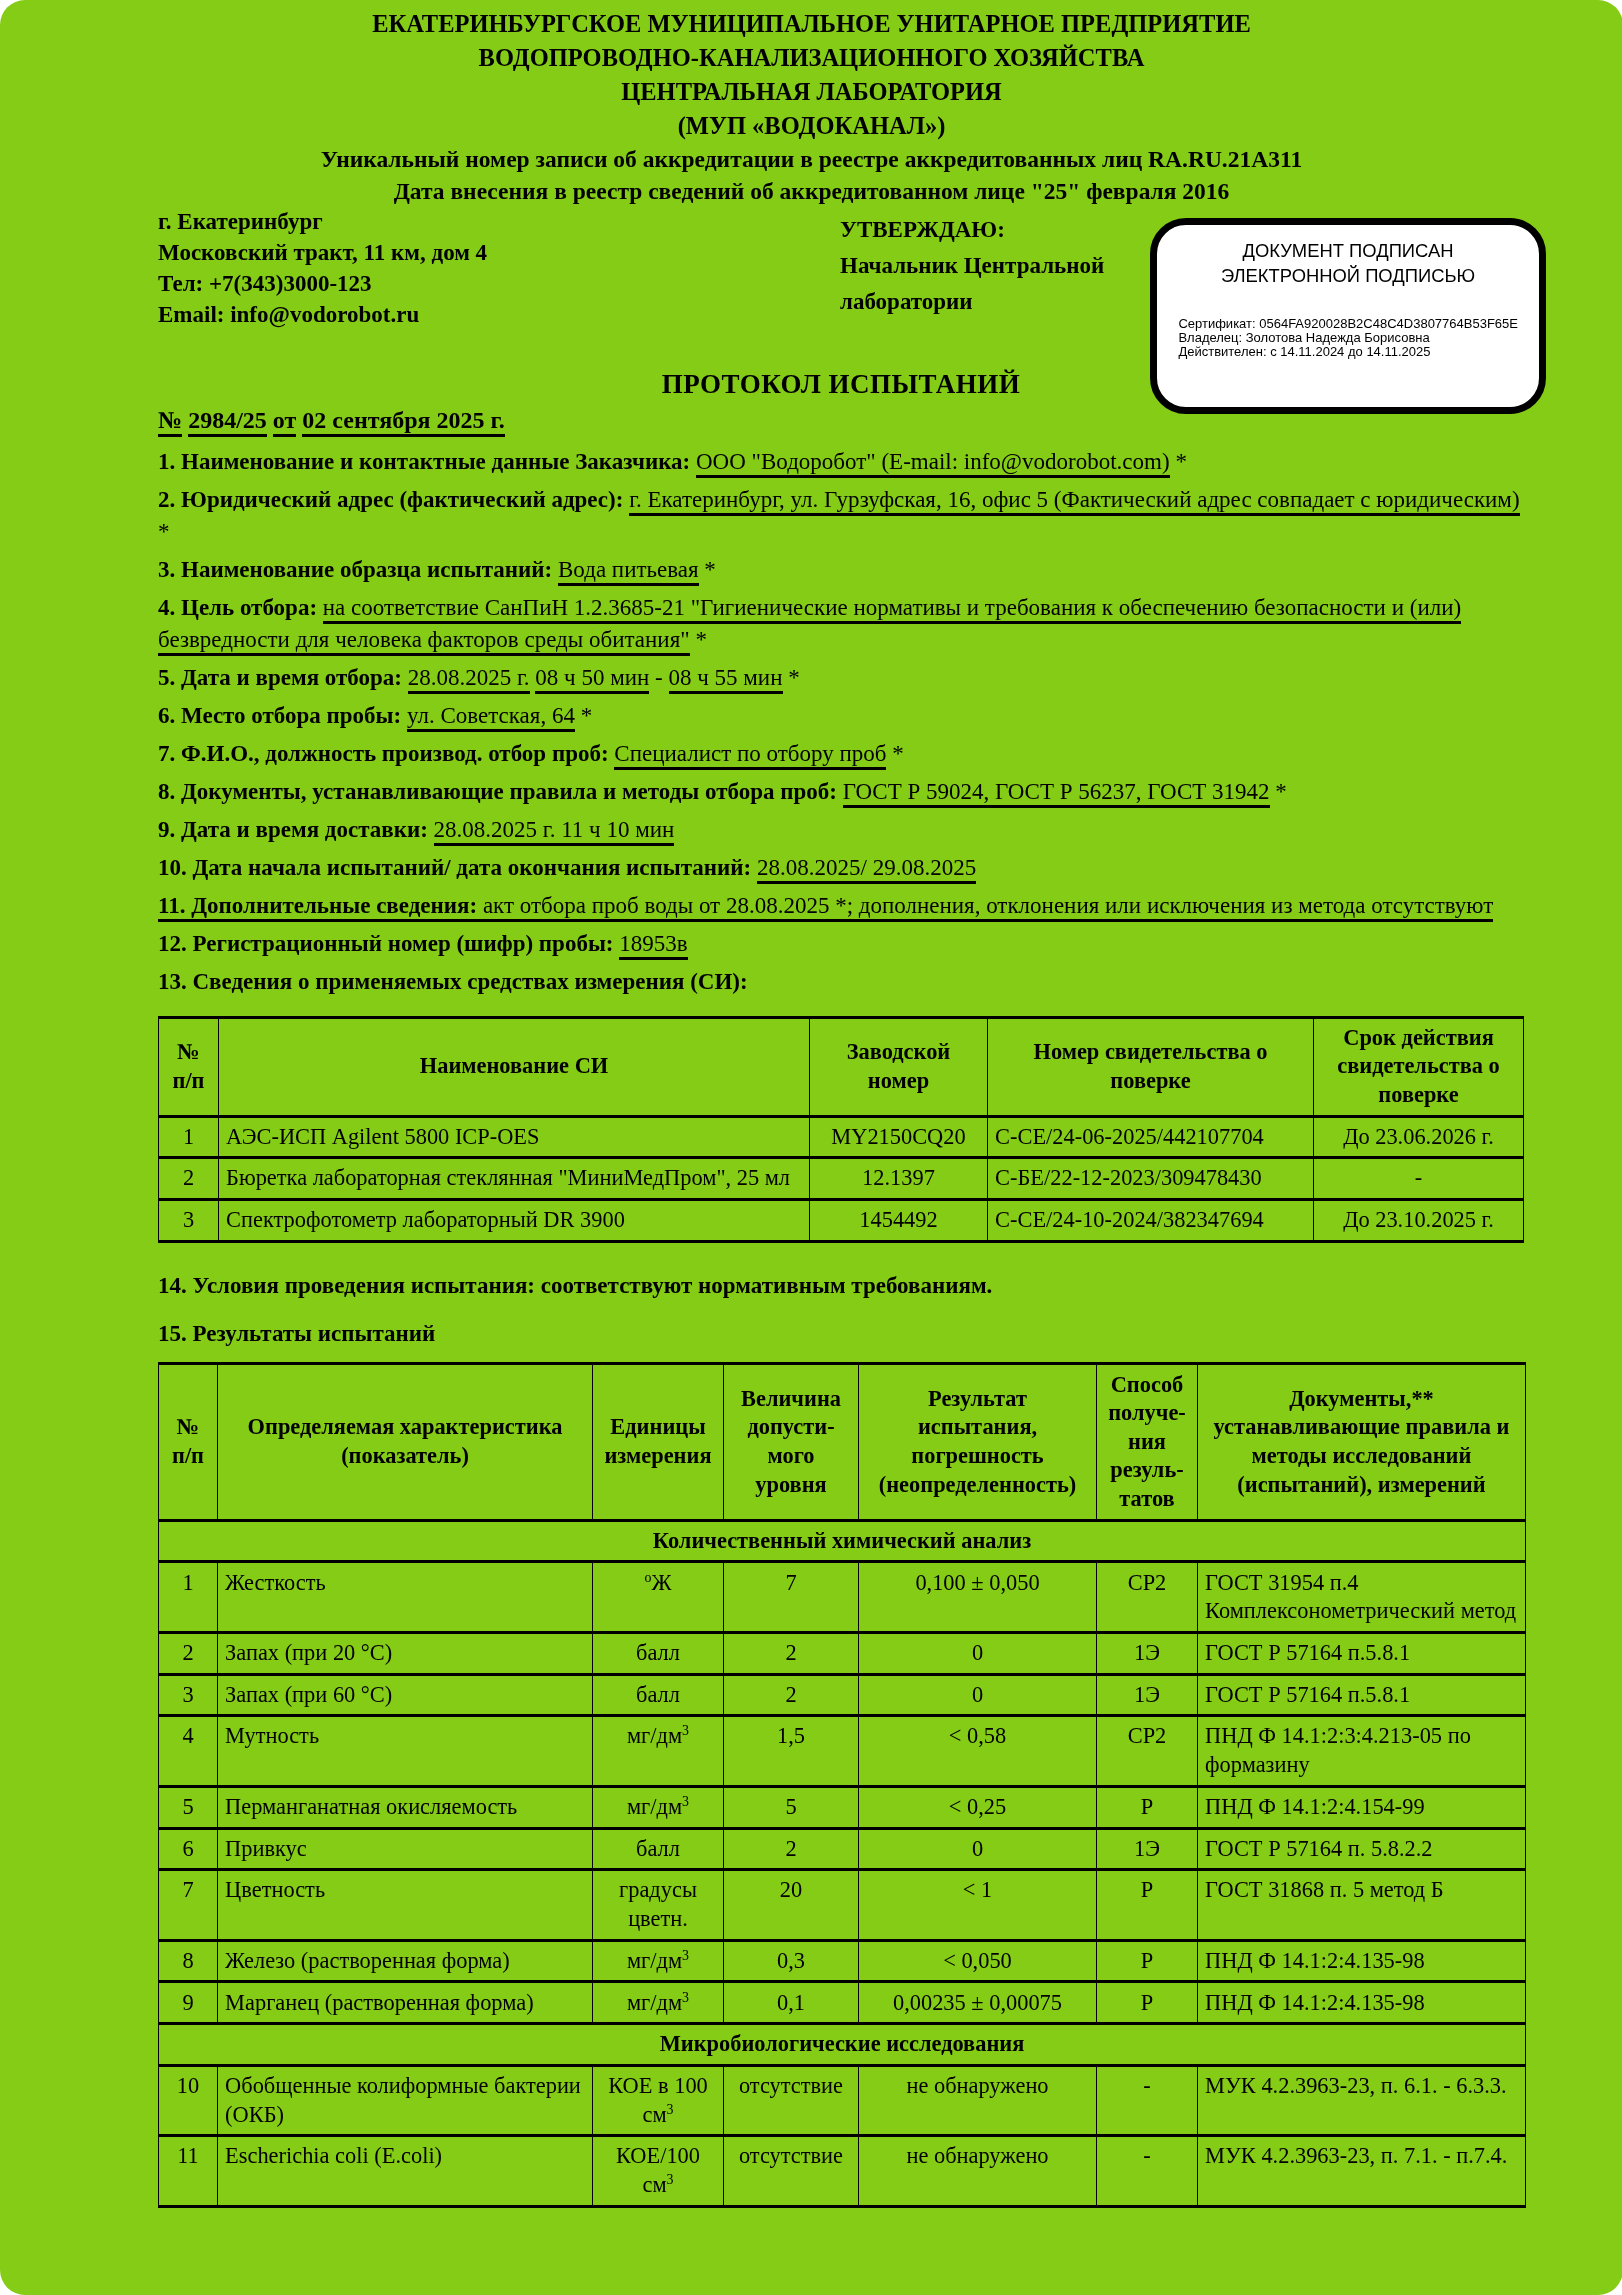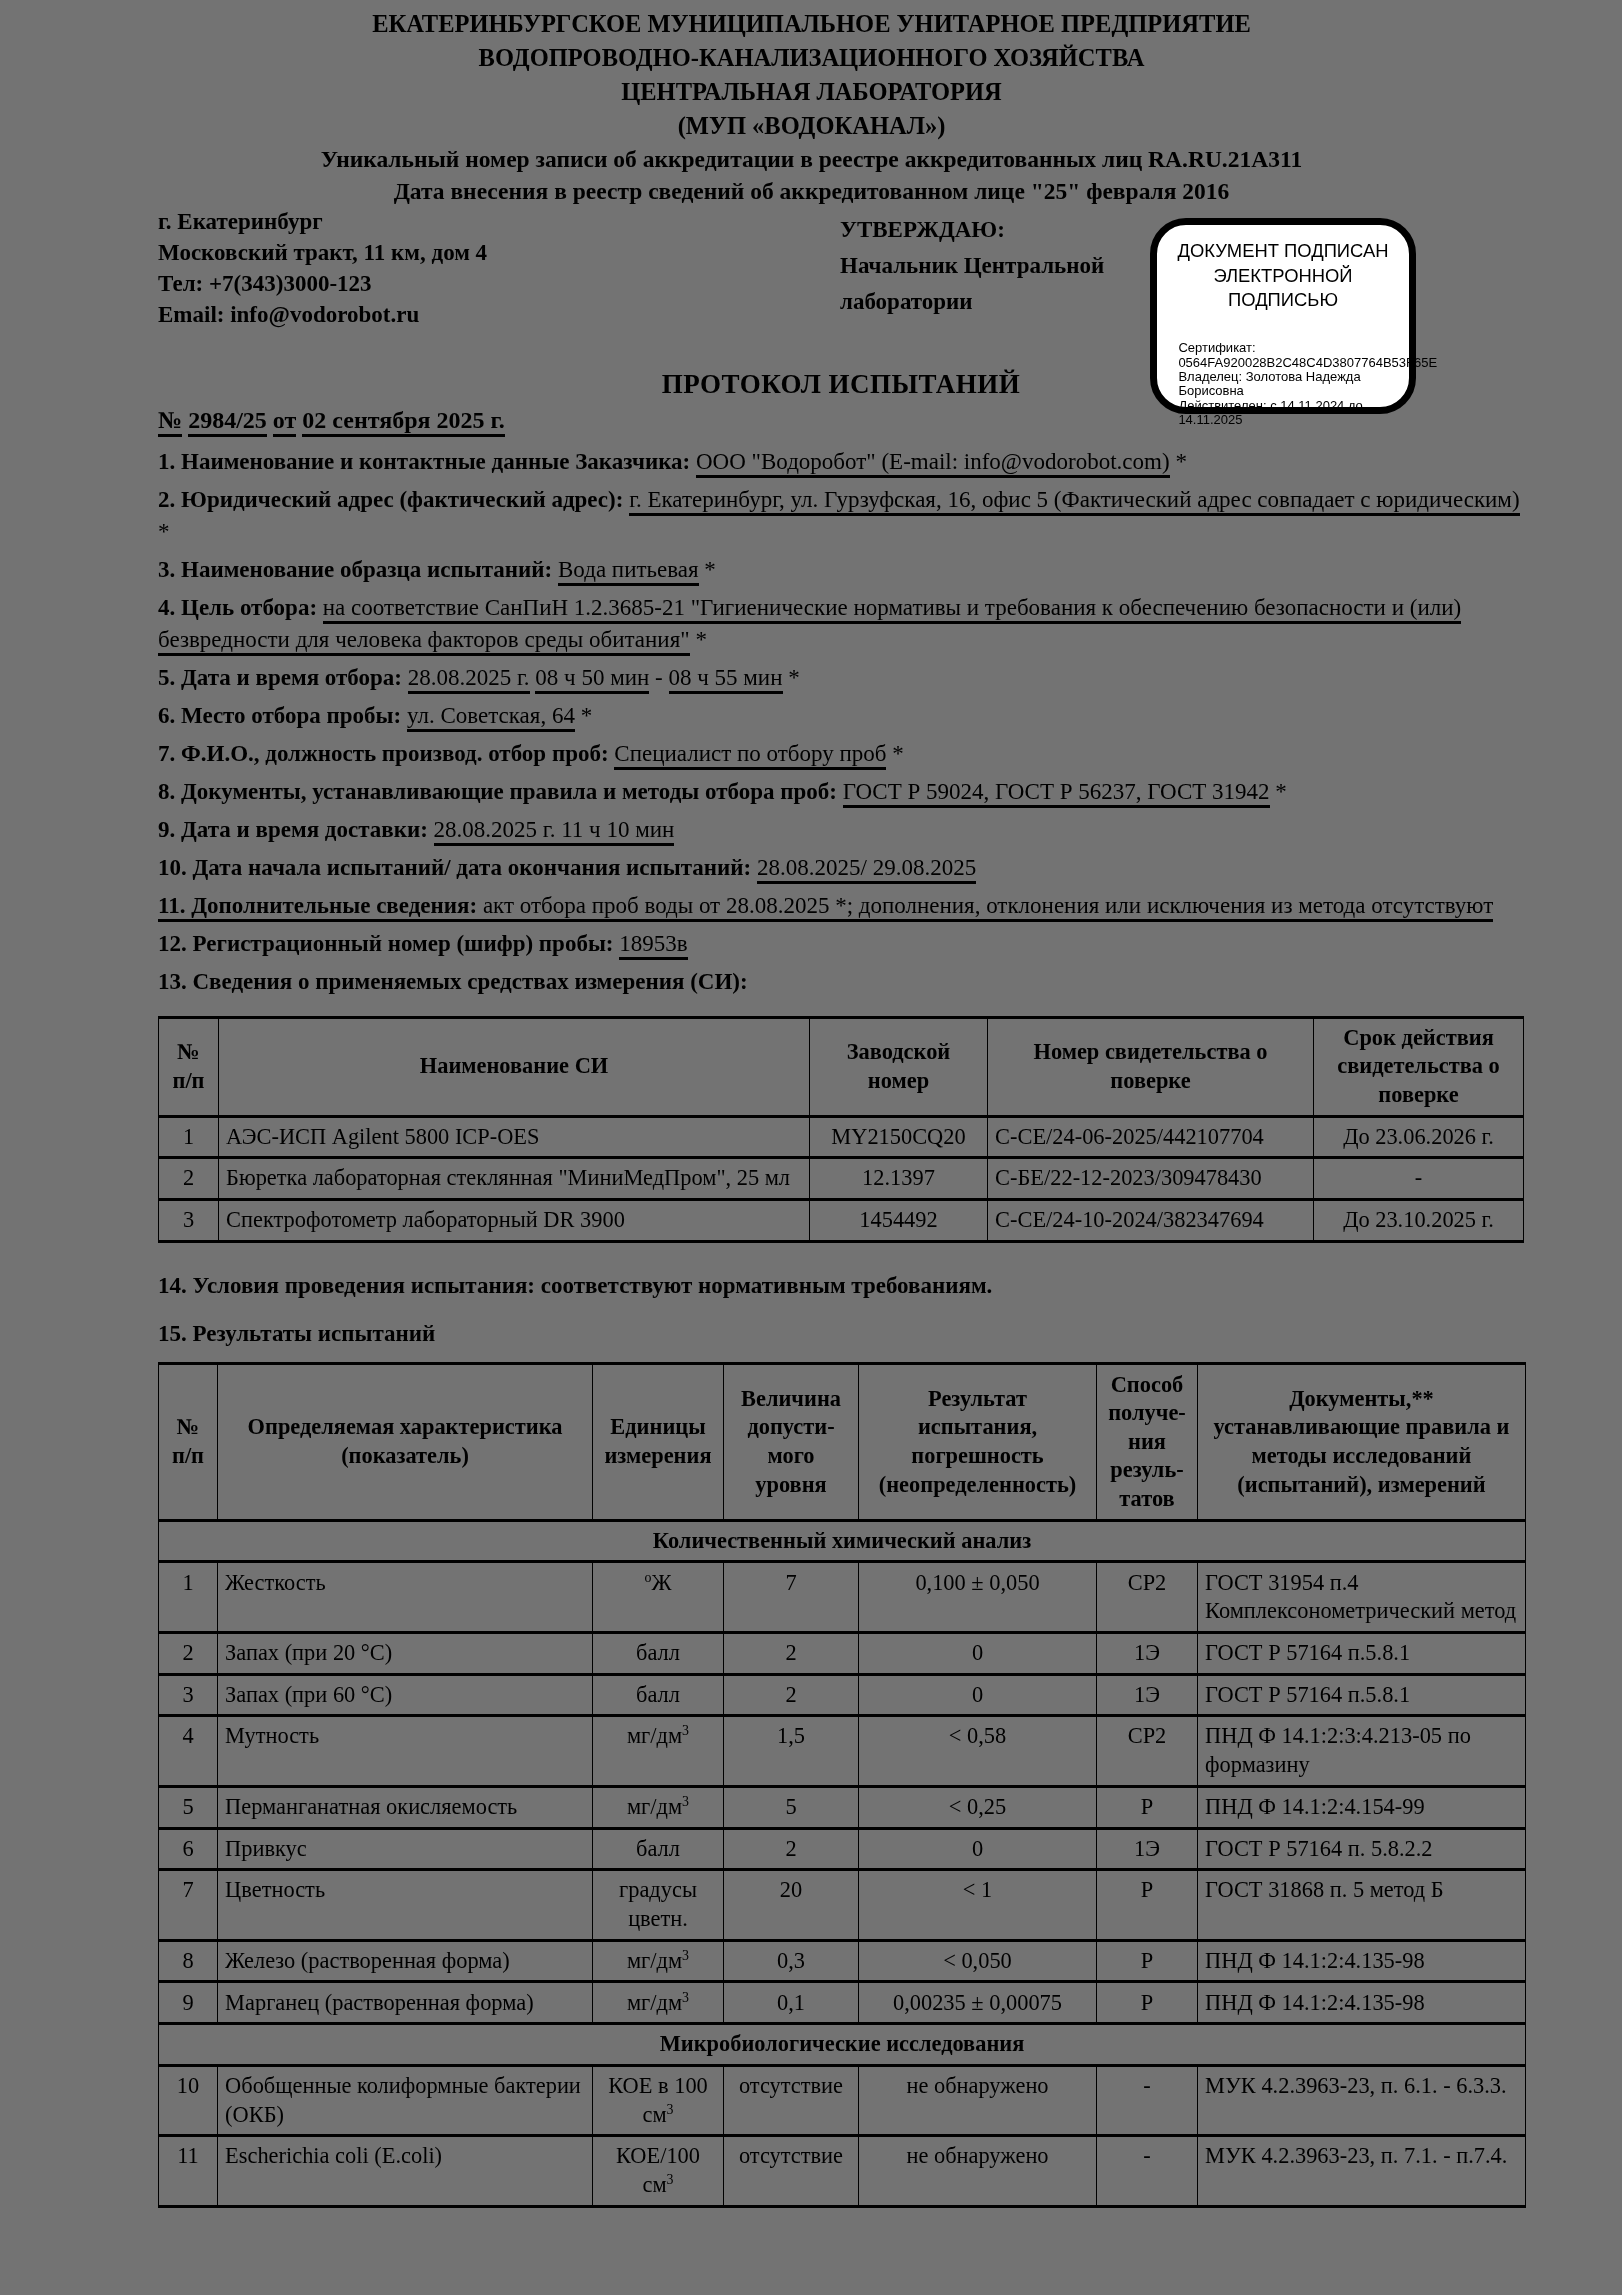--- a/index.html
+++ b/index.html
@@ -1,28 +1,28 @@
 <!DOCTYPE html>
 <html style="font-size:8.2px"><head>
 <meta charset="utf-8">
 <style>
   html,body{margin:0;padding:0;background:#fff;}
   .page{
-    position:relative;width:1623px;height:2295px;background:#737373;
-    font-family:"Liberation Serif","DejaVu Serif",serif;color:#000;overflow:hidden;
+    position:relative;width:1623px;height:2295px;background:#84cc16;
+    font-family:"Liberation Serif","DejaVu Serif",serif;color:#000;overflow:hidden;border-radius:25px;
   }
   
   .org-header{position:absolute;top:7.1px;left:0;width:100%;text-align:center;font-weight:bold;}
   .org-line{font-size:24.5px;line-height:34px;}
   .accr-line{font-size:23.5px;line-height:32px;}
   
   .address-block{position:absolute;left:158px;top:206px;font-weight:bold;font-size:23px;line-height:31px;}
   .approve-block{position:absolute;left:840px;top:212px;font-weight:bold;font-size:23px;line-height:36px;}
   .stamp{
-    position:absolute;left:1150px;top:218px;width:266px;height:196px;box-sizing:border-box;
+    position:absolute;left:1150px;top:218px;width:396px;height:196px;box-sizing:border-box;
     border:7.1px solid #000;border-radius:36px;background:#fff;
     font-family:"Liberation Sans","DejaVu Sans",sans-serif;
   }
   .stamp-title{margin-top:14.3px;text-align:center;font-size:18.4px;line-height:24.5px;}
   .stamp-cert{margin:28.6px 0 0 21.4px;font-size:13px;line-height:14.3px;}
   
   .main{position:absolute;left:158px;top:368px;width:1366px;}
   .doc-title{text-align:center;font-size:27px;font-weight:bold;line-height:32px;letter-spacing:0.5px;}
   .number-line{font-size:24px;font-weight:bold;line-height:30px;margin-top:5.1px;}
   .items{margin-top:11.2px;font-size:23px;line-height:32px;}

